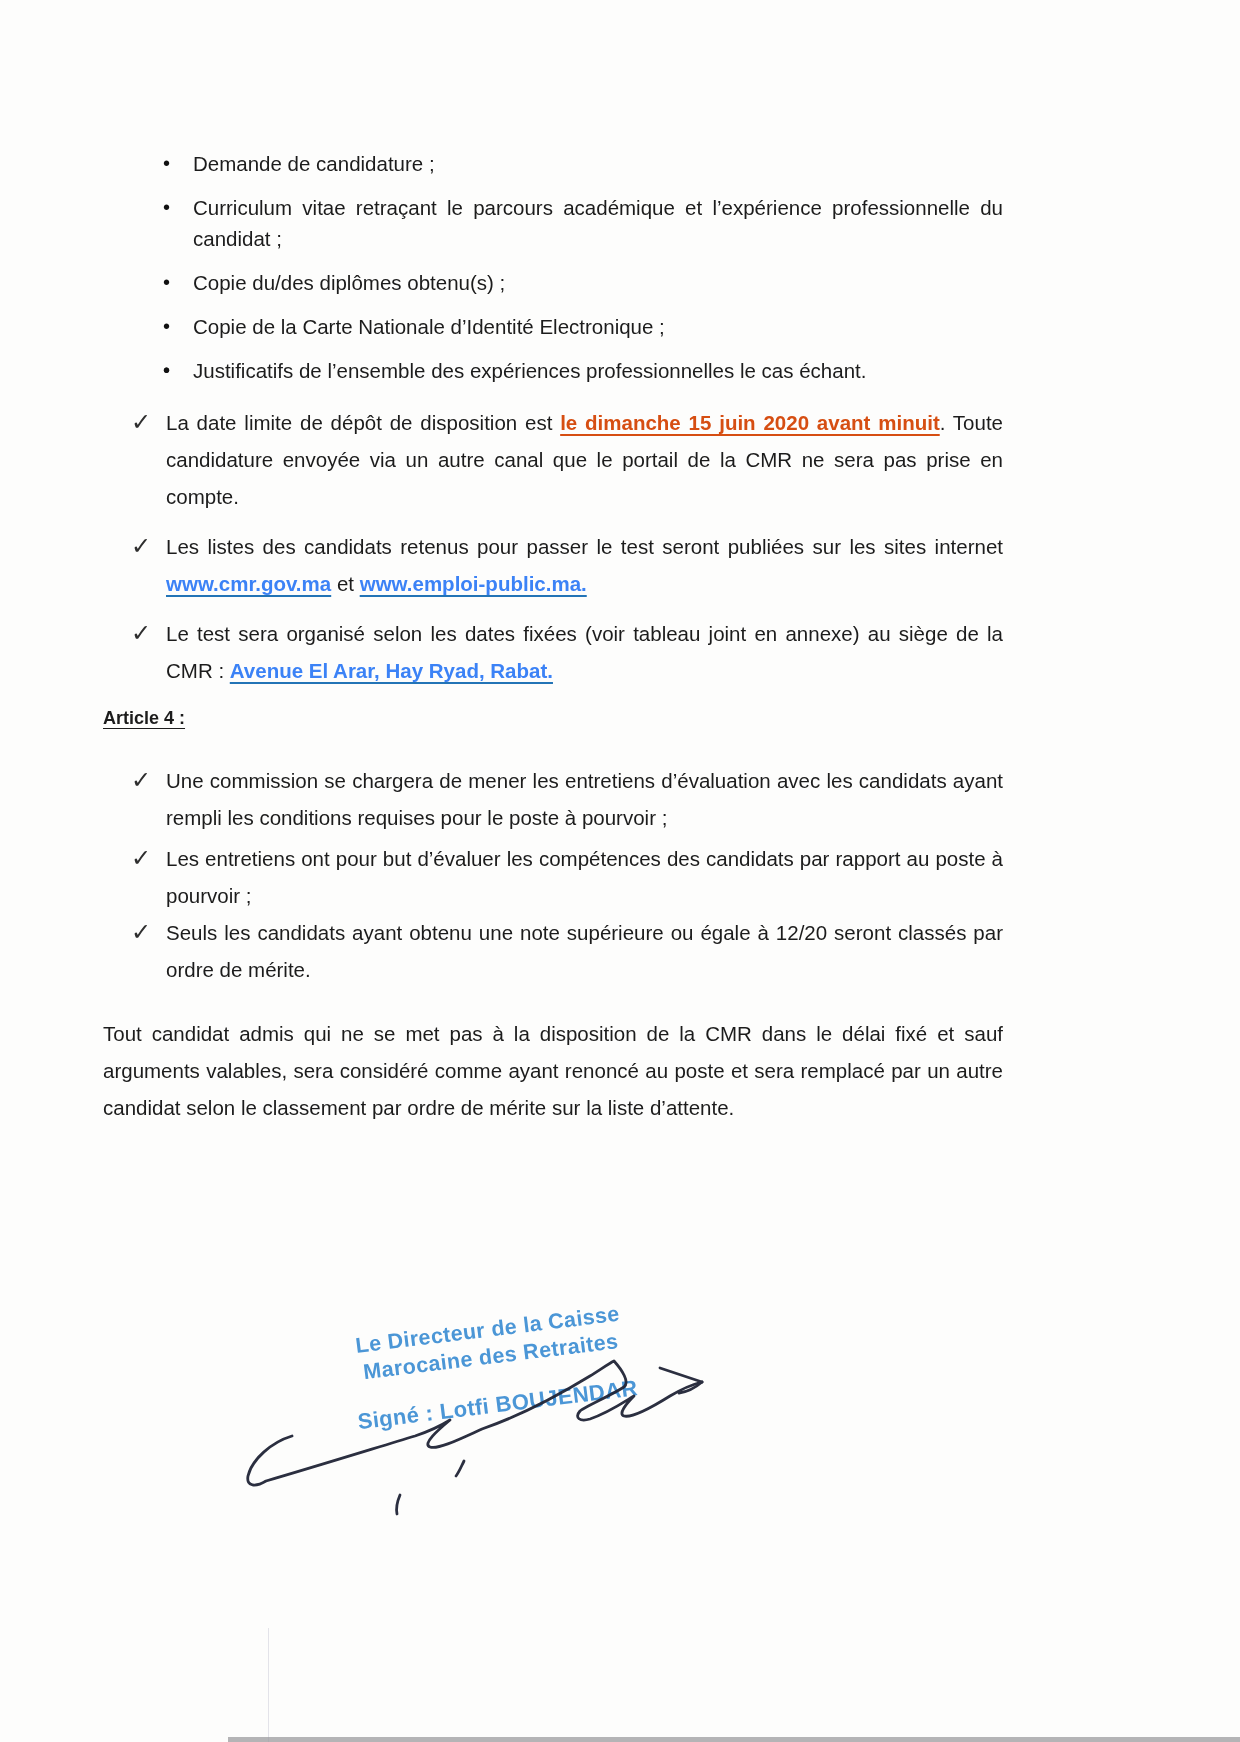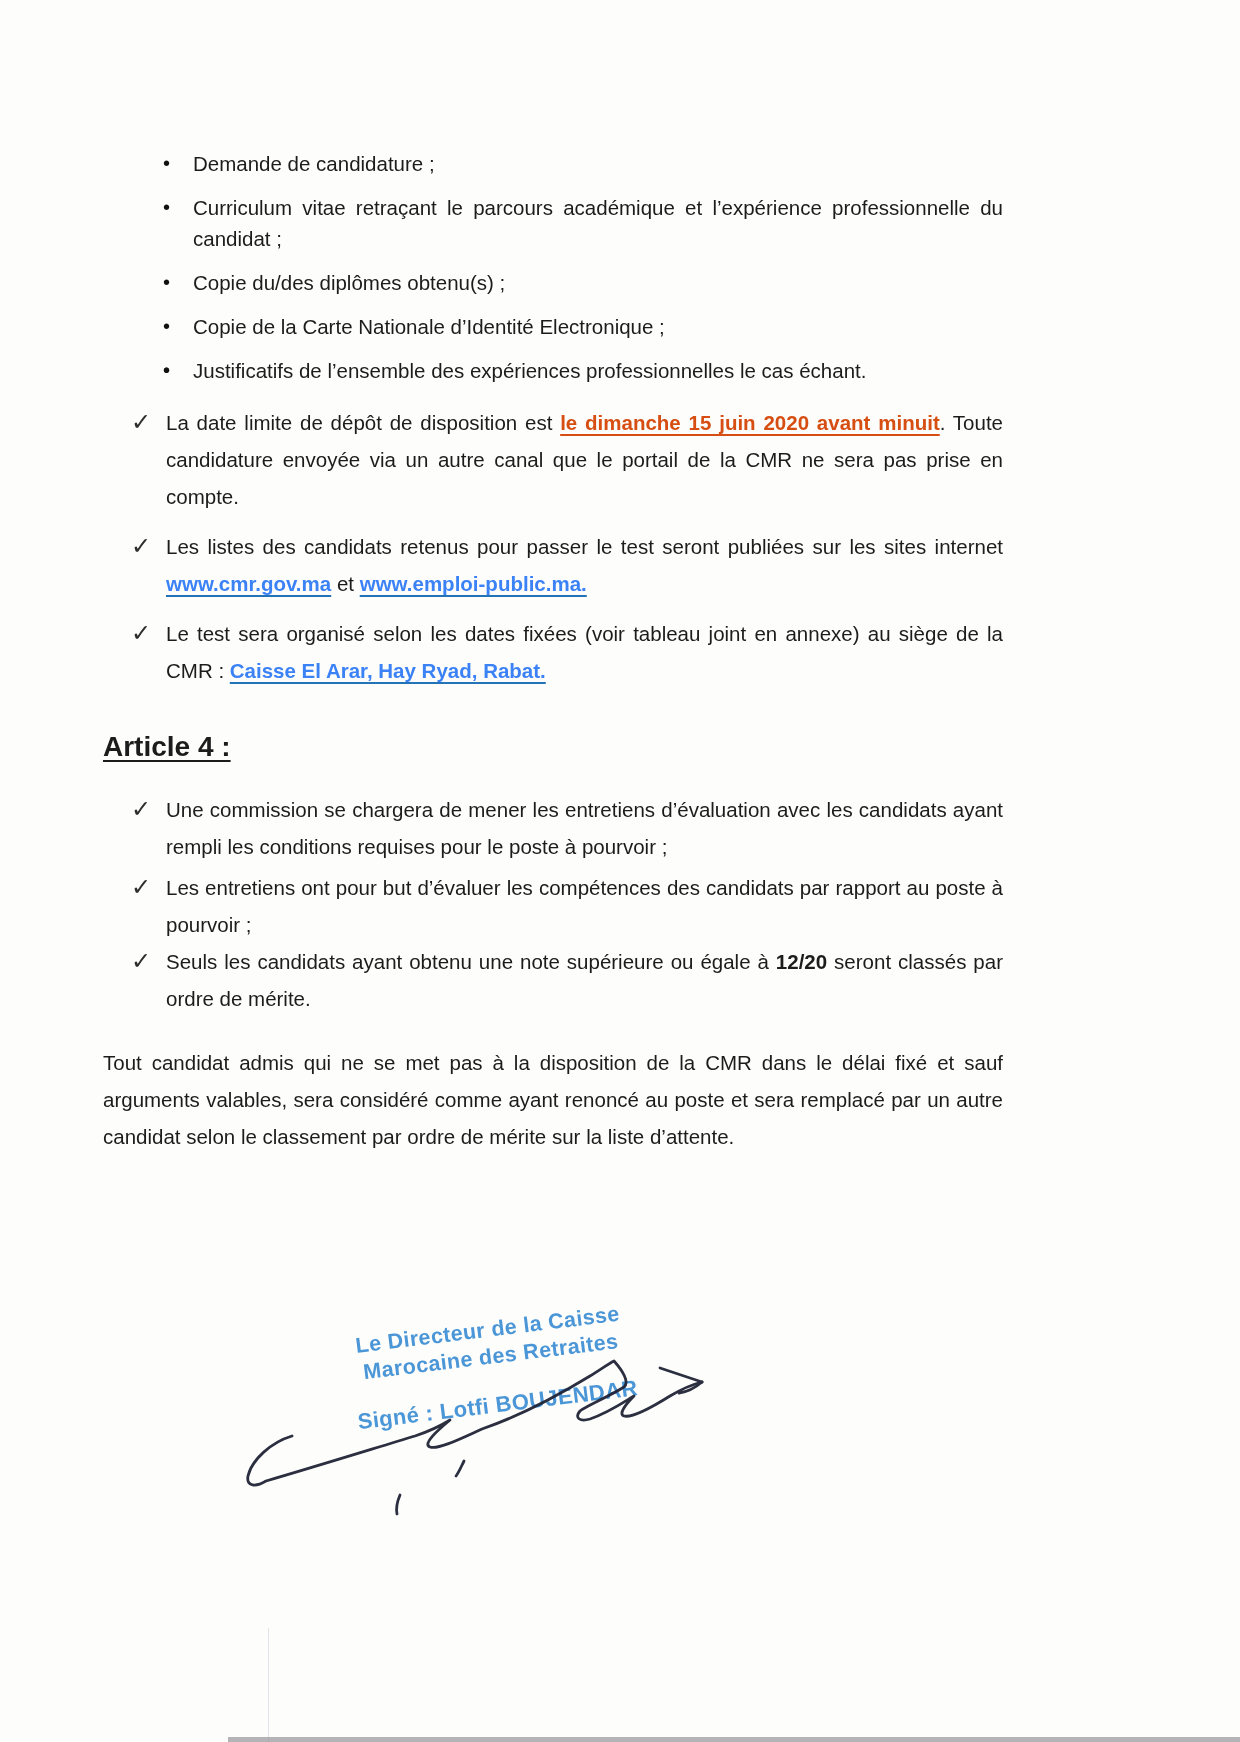--- a/index.html
+++ b/index.html
@@ -48,27 +48,27 @@
     text-underline-offset:4px;
   }
   .seg-link{
     color:#3b82f6;
     text-decoration:underline;
     text-decoration-color:#2374b6;
     text-underline-offset:4px;
     cursor:pointer;
     font-weight:bold;
   }
-  .seg-bold{font-weight:700;}
+  .seg-bold{font-weight:400;}
   .article-heading{
-    font-size:28px;font-weight:700;
+    font-size:18px;font-weight:700;
     text-decoration:underline;
     text-underline-offset:4px;
     line-height:28px;
-    margin:44px 0 30px 0;
+    margin:15px 0 30px 0;
   }
   .closing{
     margin:27px 0 16px 0;
     line-height:37px;
     text-align:justify;
   }
   
   .stamp{
     position:absolute;
     left:347px;top:1334px;
@@ -129,21 +129,21 @@
     <div class="check-item">
       <span class="marker">✓</span>
       <span><span class="seg-normal">La date limite de dépôt de disposition est </span><span class="seg-date">le dimanche 15 juin 2020 avant minuit</span><span class="seg-normal">. Toute candidature envoyée via un autre canal que le portail de la CMR ne sera pas prise en compte.</span></span>
     </div>
     <div class="check-item">
       <span class="marker">✓</span>
       <span><span class="seg-normal">Les listes des candidats retenus pour passer le test seront publiées sur les sites internet </span><span class="seg-link">www.cmr.gov.ma</span><span class="seg-normal"> et </span><span class="seg-link">www.emploi-public.ma.</span></span>
     </div>
     <div class="check-item">
       <span class="marker">✓</span>
-      <span><span class="seg-normal">Le test sera organisé selon les dates fixées (voir tableau joint en annexe) au siège de la CMR : </span><span class="seg-link">Caisse El Arar, Hay Ryad, Rabat.</span></span>
+      <span><span class="seg-normal">Le test sera organisé selon les dates fixées (voir tableau joint en annexe) au siège de la CMR : </span><span class="seg-link">Avenue El Arar, Hay Ryad, Rabat.</span></span>
     </div>
   </div>
 
   <div class="article-heading">Article 4 :</div>
 
   <div class="check-list">
     <div class="check-item tight">
       <span class="marker">✓</span>
       <span><span class="seg-normal">Une commission se chargera de mener les entretiens d’évaluation avec les candidats ayant rempli les conditions requises pour le poste à pourvoir ;</span></span>
     </div>

